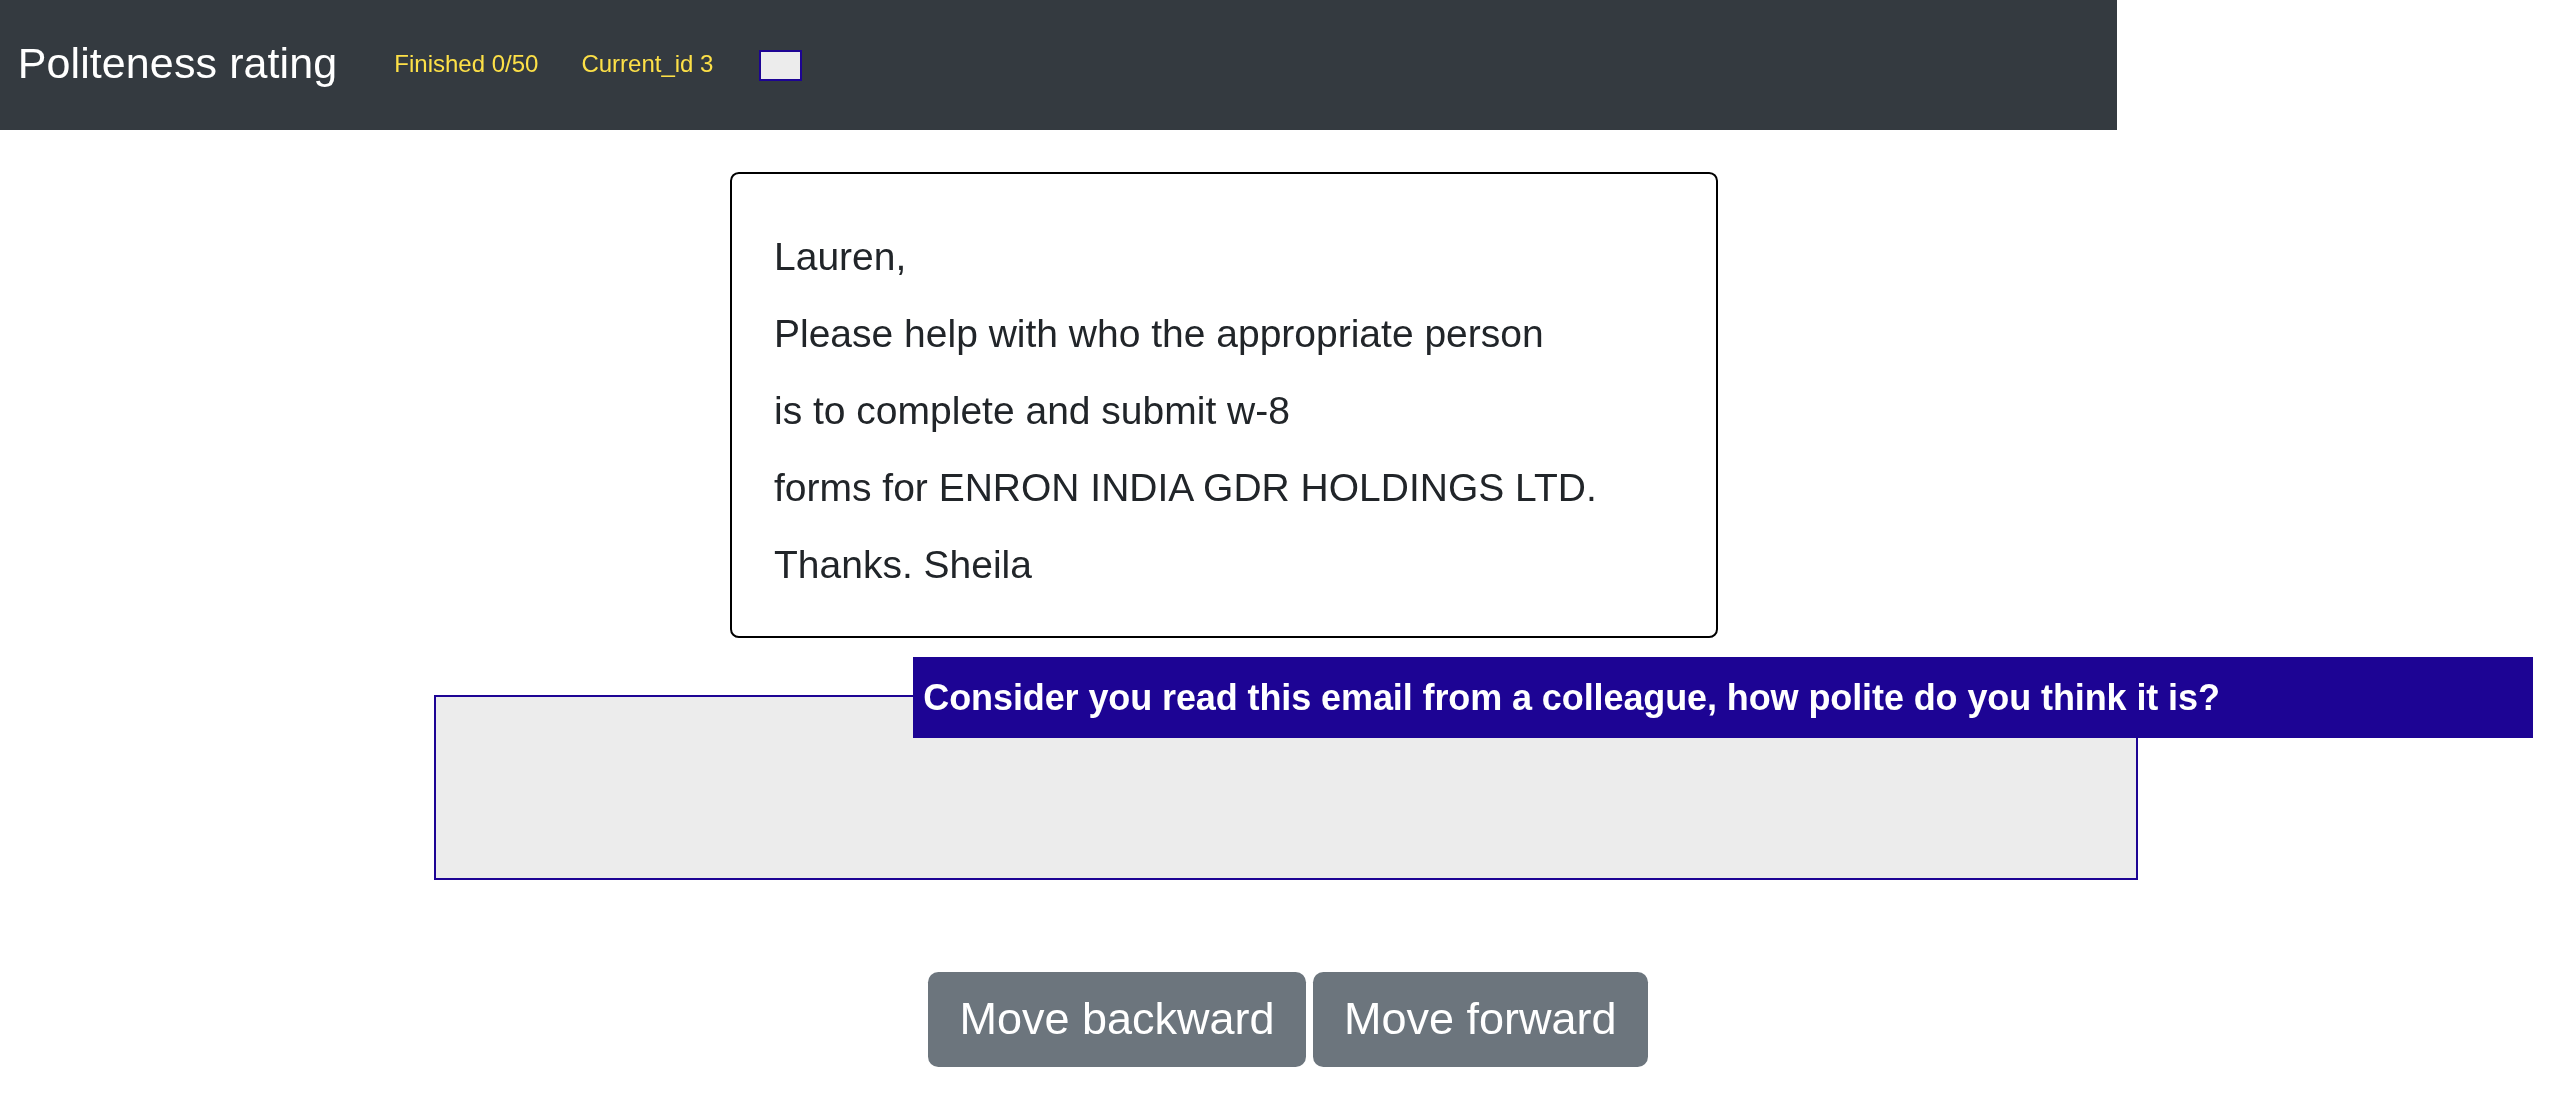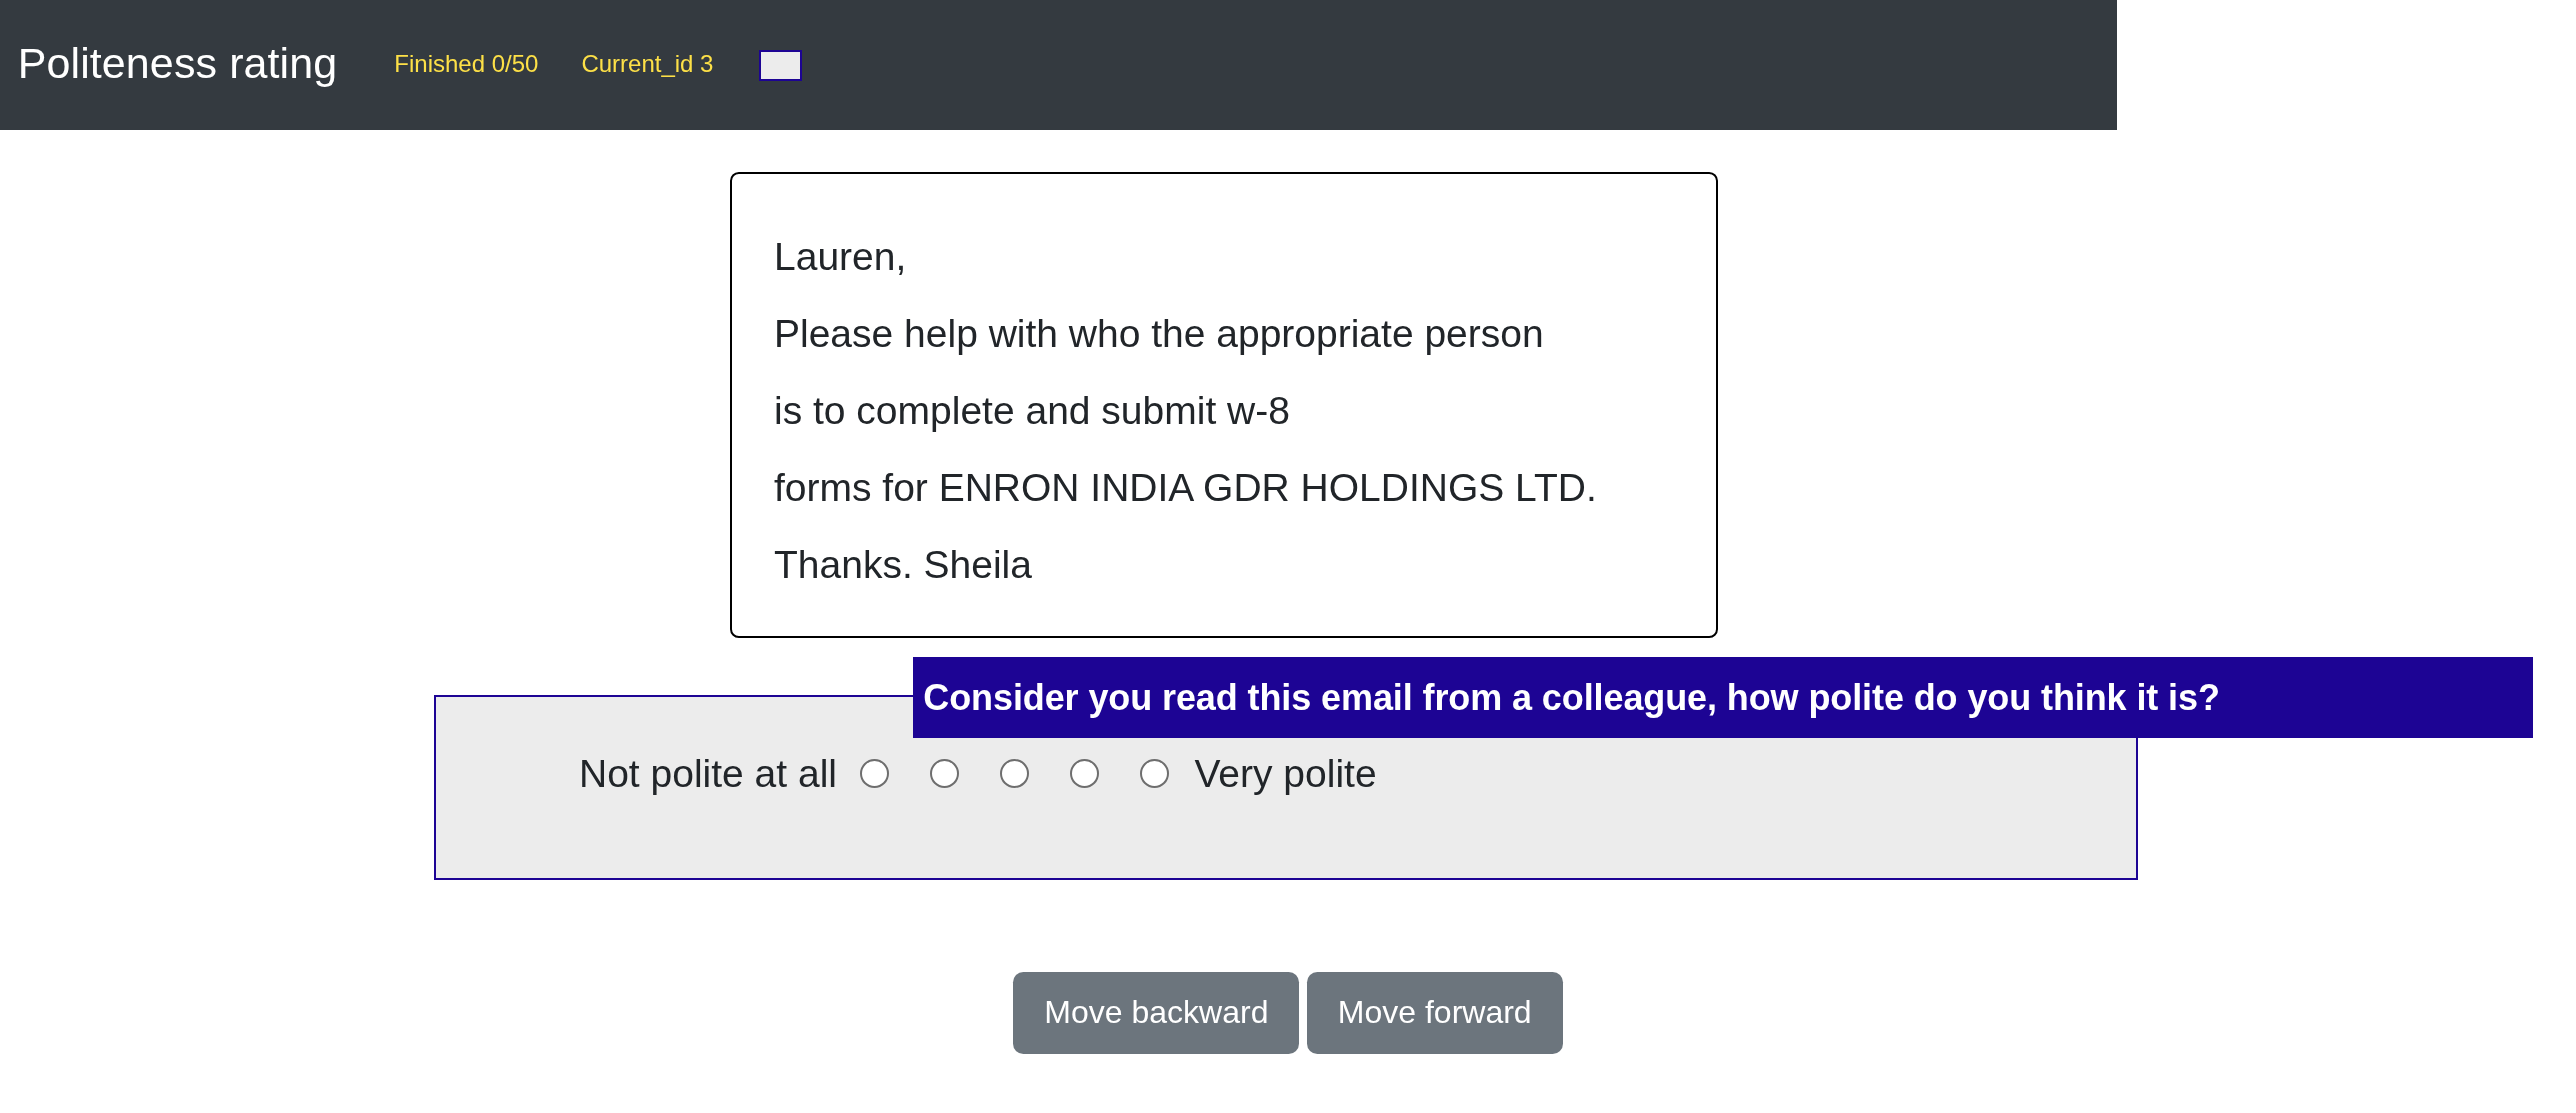--- a/index.html
+++ b/index.html
@@ -158,21 +158,21 @@
     justify-content: center;
     align-items: flex-start;
     gap: 7.4px;
   }
   .btn-secondary {
     background: #6c757d;
     color: #ffffff;
     border: none;
     border-radius: 10.3px;
     font-family: "Liberation Sans", sans-serif;
-    font-size: 32px;
+    font-size: 45px;
     line-height: 1;
     padding: 23.5px 31px 26.5px;
     cursor: pointer;
     white-space: nowrap;
   }
 </style>
 </head>
 <body>
 
 <div class="navbar">
@@ -186,34 +186,19 @@
   <div class="email-line">Lauren,</div>
   <div class="email-line">Please help with who the appropriate person</div>
   <div class="email-line">is to complete and submit w-8</div>
   <div class="email-line">forms for ENRON INDIA GDR HOLDINGS LTD.</div>
   <div class="email-line">Thanks. Sheila</div>
 </div>
 
 <fieldset class="question-fieldset">
   <div class="question-legend">Consider you read this email from a colleague, how polite do you think it is?</div>
 
-  <div class="rating-row">
-    <span class="scale-label">Not polite at all</span>
-    <span class="gap-before-first"></span>
-    <input class="radio-dot" type="radio" name="politeness" value="1" style="">
-    <span class="gap-between"></span>
-    <input class="radio-dot" type="radio" name="politeness" value="2" style="">
-    <span class="gap-between"></span>
-    <input class="radio-dot" type="radio" name="politeness" value="3" style="">
-    <span class="gap-between"></span>
-    <input class="radio-dot" type="radio" name="politeness" value="4" style="">
-    <span class="gap-between"></span>
-    <input class="radio-dot" type="radio" name="politeness" value="5" style="">
-    <span class="gap-after-last"></span>
-    <span class="scale-label">Very polite</span>
-  </div>
 </fieldset>
 
 <div class="button-row">
   <button class="btn-secondary">Move backward</button>
   <button class="btn-secondary">Move forward</button>
 </div>
 
 
 </body></html>

